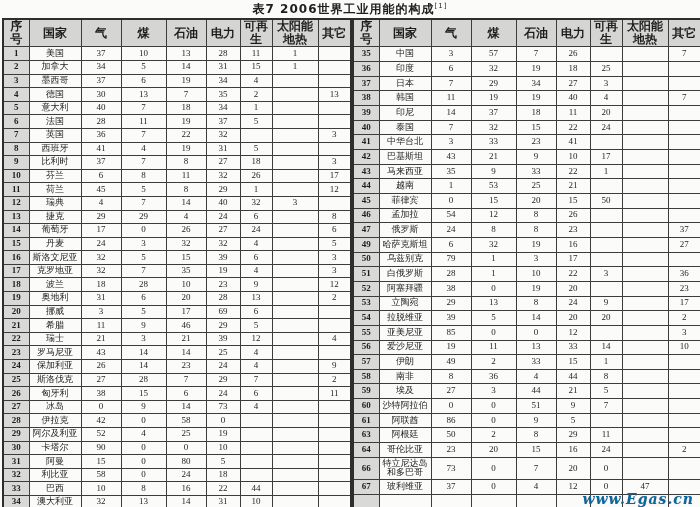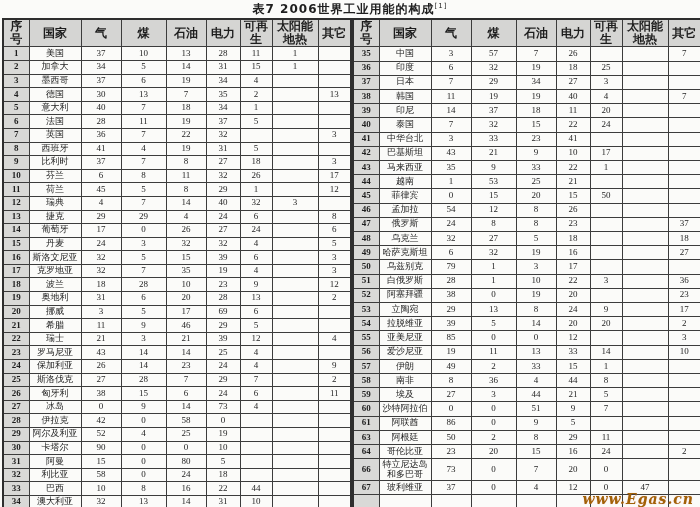--- a/index.html
+++ b/index.html
@@ -12,21 +12,21 @@
   #tables{position:absolute;top:18px;left:2px;display:flex;}
   table{border-collapse:collapse;table-layout:fixed;width:348px;}
   th,td{border:1px solid #3c3c3c;overflow:hidden;white-space:nowrap;
         font-size:9px;line-height:1.1;padding:0 1px;height:12.6px;text-align:center;}
   th{background:#d5d5d3;font-weight:bold;height:18px;font-size:12px;
      font-family:"DejaVu Sans","Liberation Sans",sans-serif;white-space:normal;}
   td.idx{background:#d9d9d7;font-weight:bold;}
   td.country{white-space:normal;font-family:"DejaVu Sans","Liberation Sans",sans-serif;}
   table{border:2px solid #2e2e2e;}
   #watermark{position:absolute;right:6px;bottom:0px;font-style:italic;font-weight:bold;
-             font-size:14px;letter-spacing:1px;color:#a16207;
+             font-size:14px;letter-spacing:1px;color:#0369a1;
              font-family:"DejaVu Serif","Liberation Serif",serif;
              text-shadow:0 0 1px rgba(224,81,77,.4);}
 </style>
 </head>
 <body>
 
 <div id="page">
   <div id="title">
     <span>表7  2006世界工业用能的构成</span><sup>[1]</sup>
   </div>
@@ -597,31 +597,20 @@
             <td class="country">俄罗斯</td>
             <td class="num">24</td>
             <td class="num">8</td>
             <td class="num">8</td>
             <td class="num">23</td>
             <td class="num"></td>
             <td class="num"></td>
             <td class="num">37</td>
           </tr>
           <tr>
-            <td class="idx">48</td>
-            <td class="country">乌克兰</td>
-            <td class="num">32</td>
-            <td class="num">27</td>
-            <td class="num">5</td>
-            <td class="num">18</td>
-            <td class="num"></td>
-            <td class="num"></td>
-            <td class="num">18</td>
-          </tr>
-          <tr>
             <td class="idx">49</td>
             <td class="country">哈萨克斯坦</td>
             <td class="num">6</td>
             <td class="num">32</td>
             <td class="num">19</td>
             <td class="num">16</td>
             <td class="num"></td>
             <td class="num"></td>
             <td class="num">27</td>
           </tr>

